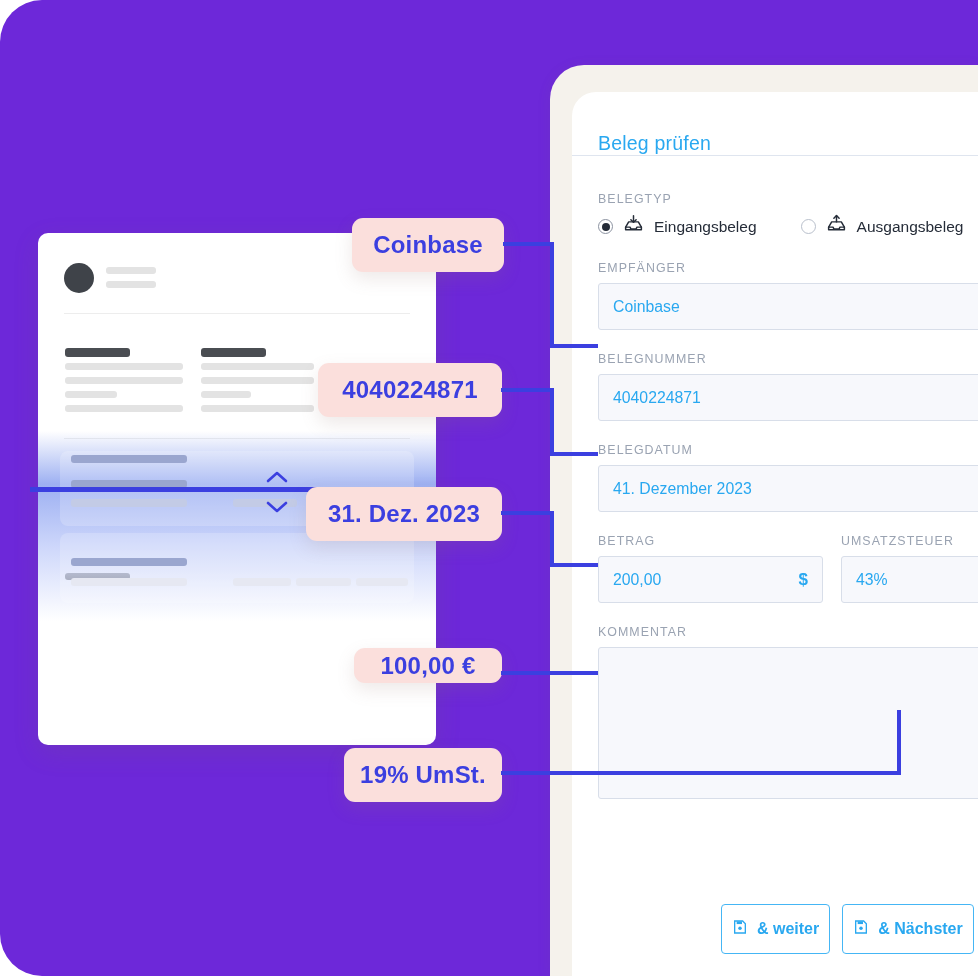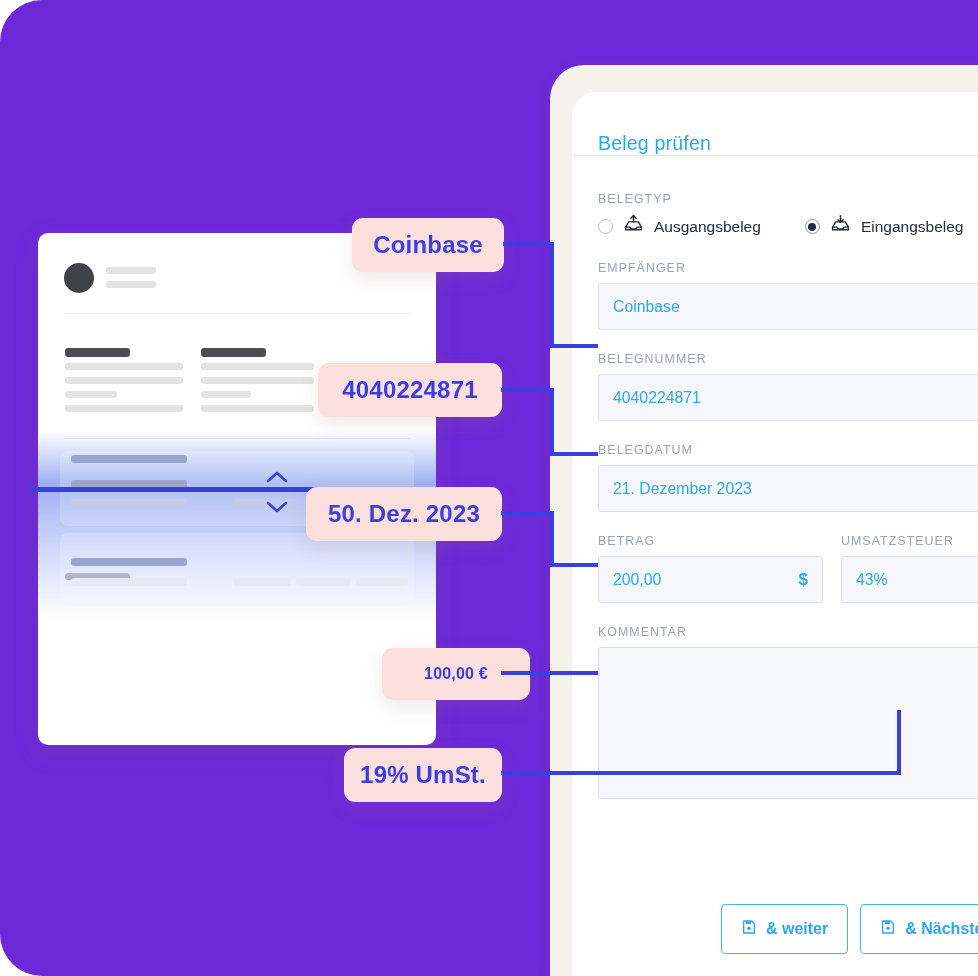--- a/index.html
+++ b/index.html
@@ -121,21 +121,21 @@
   .btn{
     height:50px;
     border:1.6px solid #45b6f5;
     border-radius:4px;
     background:#fff;
     color:#29a8f0;
     font-size:16px;
     font-weight:bold;
     display:flex;align-items:center;justify-content:center;
     gap:9px;
-    padding:0 19px;
+    padding:0 10px;
     white-space:nowrap;
     box-sizing:border-box;
   }
 
   
   .doc{
     position:absolute;
     left:38px; top:233px;
     width:398px; height:512px;
     background:#ffffff;
@@ -187,68 +187,68 @@
   <div class="device-inner">
 
     <div class="panel-title">Beleg prüfen</div>
     <div class="panel-rule"></div>
 
     <div class="form">
 
       <div class="group">
         <div class="field-label">BELEGTYP</div>
         <div class="radio-row">
+
+          <div class="radio-item">
+            <span class="radio checked"></span>
+            <span class="tray-icon">
+              <svg width="21" height="21" viewBox="0 0 24 24" fill="none" stroke="#252c38" stroke-width="1.7" stroke-linecap="round" stroke-linejoin="round">
+                <path d="M3 15l3.5-6h11L21 15"></path>
+                <path d="M3 15h5l1.2 2.2h5.6L16 15h5v3H3z"></path>
+                <path d="M12 2v7"></path>
+                  <path d="M9 6.5l3 3 3-3"></path>
+              </svg>
+            </span>
+            <span class="radio-text">Eingangsbeleg</span>
+          </div>
 
           <div class="radio-item">
             <span class="radio"></span>
             <span class="tray-icon">
               <svg width="21" height="21" viewBox="0 0 24 24" fill="none" stroke="#252c38" stroke-width="1.7" stroke-linecap="round" stroke-linejoin="round">
                 <path d="M3 15l3.5-6h11L21 15"></path>
                 <path d="M3 15h5l1.2 2.2h5.6L16 15h5v3H3z"></path>
                 <path d="M12 9V2"></path>
                   <path d="M9 4.8l3-3 3 3"></path>
               </svg>
             </span>
             <span class="radio-text">Ausgangsbeleg</span>
           </div>
 
-          <div class="radio-item">
-            <span class="radio checked"></span>
-            <span class="tray-icon">
-              <svg width="21" height="21" viewBox="0 0 24 24" fill="none" stroke="#252c38" stroke-width="1.7" stroke-linecap="round" stroke-linejoin="round">
-                <path d="M3 15l3.5-6h11L21 15"></path>
-                <path d="M3 15h5l1.2 2.2h5.6L16 15h5v3H3z"></path>
-                <path d="M12 2v7"></path>
-                  <path d="M9 6.5l3 3 3-3"></path>
-              </svg>
-            </span>
-            <span class="radio-text">Eingangsbeleg</span>
-          </div>
-
         </div>
       </div>
 
       <div class="group">
         <div class="field-label">EMPFÄNGER</div>
         <div class="input w-full">
           <span class="val">Coinbase</span>
         </div>
       </div>
 
       <div class="group">
         <div class="field-label">BELEGNUMMER</div>
         <div class="input w-full">
           <span class="val">4040224871</span>
         </div>
       </div>
 
       <div class="group">
         <div class="field-label">BELEGDATUM</div>
         <div class="input w-full">
-          <span class="val">21. Dezember 2023</span>
+          <span class="val">41. Dezember 2023</span>
 
         </div>
       </div>
 
       <div class="group row2">
         <div class="col">
           <div class="field-label">BETRAG</div>
           <div class="input">
             <span class="val">200,00</span>
             <span class="suffix">$</span>
@@ -367,25 +367,25 @@
   <div class="badge" style="left:352px;top:218px;width:152px;height:54px;font-size:24px;">Coinbase</div>
   <div class="conn" style="left:503px;top:242px;width:51px;height:4px;"></div>
   <div class="conn" style="left:550px;top:242px;width:4px;height:106px;"></div>
   <div class="conn" style="left:550px;top:344px;width:48px;height:4px;"></div>
 
   <div class="badge" style="left:318px;top:363px;width:184px;height:54px;font-size:24px;">4040224871</div>
   <div class="conn" style="left:501px;top:388px;width:53px;height:4px;"></div>
   <div class="conn" style="left:550px;top:388px;width:4px;height:68px;"></div>
   <div class="conn" style="left:550px;top:452px;width:48px;height:4px;"></div>
 
-  <div class="badge" style="left:306px;top:487px;width:196px;height:54px;font-size:24px;">50. Dez. 2023</div>
+  <div class="badge" style="left:306px;top:487px;width:196px;height:54px;font-size:24px;">31. Dez. 2023</div>
   <div class="conn" style="left:501px;top:511px;width:53px;height:4px;"></div>
   <div class="conn" style="left:550px;top:511px;width:4px;height:56px;"></div>
   <div class="conn" style="left:550px;top:563px;width:48px;height:4px;"></div>
 
-  <div class="badge" style="left:354px;top:648px;width:148px;height:52px;font-size:16px;margin-left:28px;">100,00 €</div>
+  <div class="badge" style="left:354px;top:648px;width:148px;height:35px;font-size:24px;">100,00 €</div>
   <div class="conn" style="left:501px;top:671px;width:97px;height:4px;"></div>
 
   <div class="badge" style="left:344px;top:748px;width:158px;height:54px;font-size:24px;">19% UmSt.</div>
   <div class="conn" style="left:501px;top:771px;width:400px;height:4px;"></div>
   <div class="conn" style="left:897px;top:710px;width:4px;height:65px;"></div>
 
 </div>
 
 </body></html>

